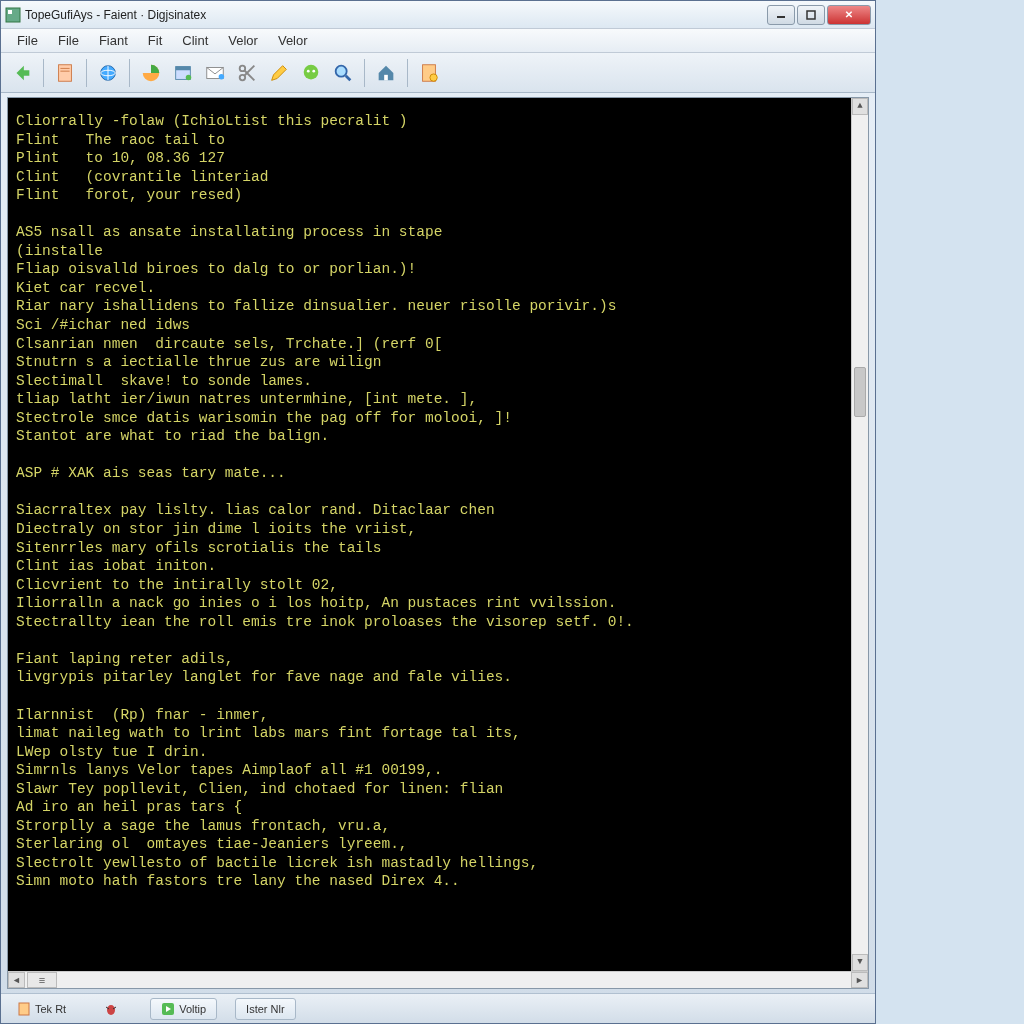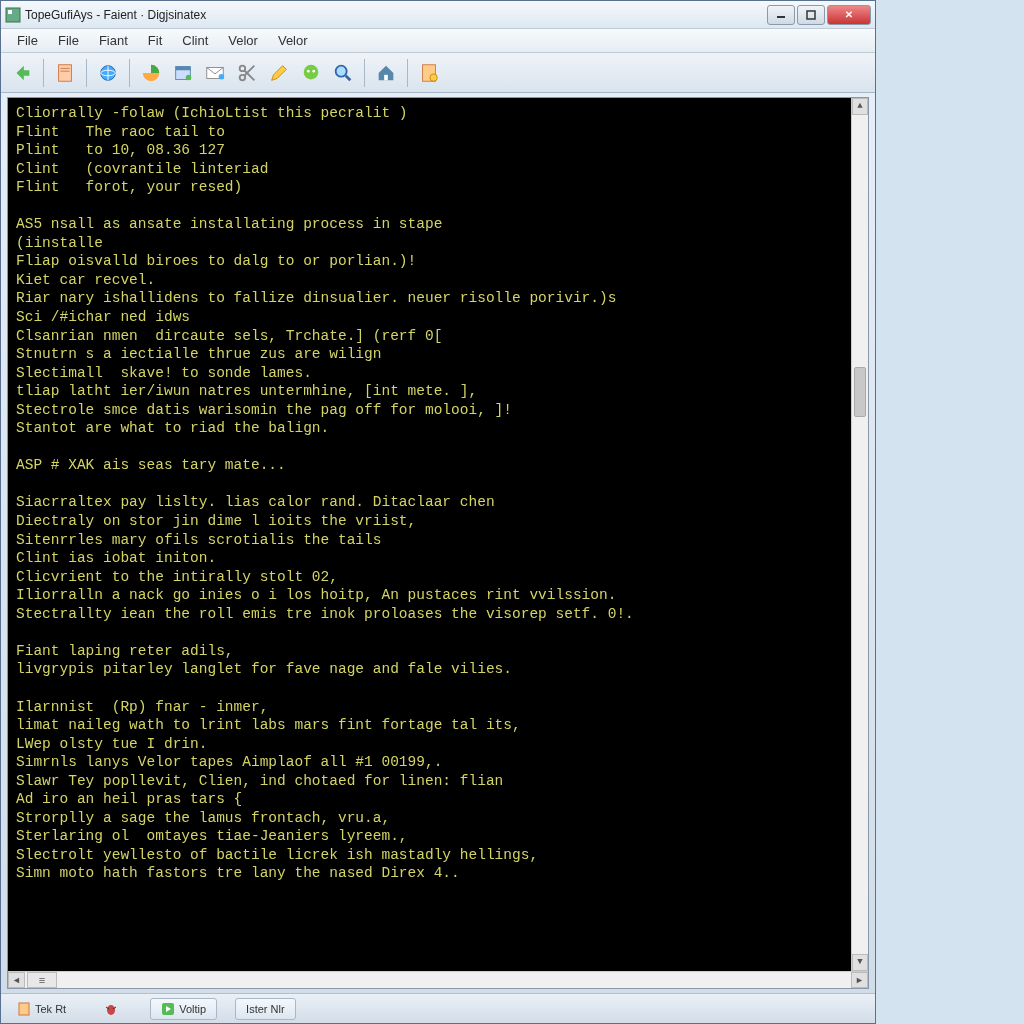--- a/index.html
+++ b/index.html
@@ -38,21 +38,21 @@
 .scroll-arrow-h { width: 17px; background: #e0e0e0; border: 1px solid #bbb; display: flex; align-items: center; justify-content: center; font-size: 9px; color: #555; cursor: pointer; }
 .scroll-track-h { flex: 1; position: relative; }
 .scroll-snap { width: 30px; margin-left: 2px; background: #e8e8e8; border: 1px solid #bbb; display: flex; align-items: center; justify-content: center; font-size: 11px; color: #555; }
 
 
 .taskbar { height: 30px; background: linear-gradient(to bottom, #eaf0f6, #d2dde8); border-top: 1px solid #b0c0d0; display: flex; align-items: center; padding: 0 6px; gap: 18px; }
 .task-item { height: 22px; padding: 0 10px; display: flex; align-items: center; gap: 4px; border: 1px solid #a8b8c8; border-radius: 3px; background: linear-gradient(to bottom, #f4f8fc, #dce6f0); cursor: pointer; font-size: 11px; color: #333; }
 .task-item.plain { border: none; background: transparent; }
 .task-icon { width: 14px; height: 14px; display: flex; align-items: center; justify-content: center; }
 
-.term-content { position: absolute; left: 8px; top: 6px; right: 20px; }
+.term-content { position: absolute; left: 8px; top: 14px; right: 20px; }
 </style>
 </head>
 <body>
 
 <div class="window">
 
   <div class="titlebar">
     <span class="titlebar-icon">
       <svg viewBox="0 0 16 16">
           <rect x="1" y="1" width="14" height="14" fill="#6a8" stroke="#374"></rect>

